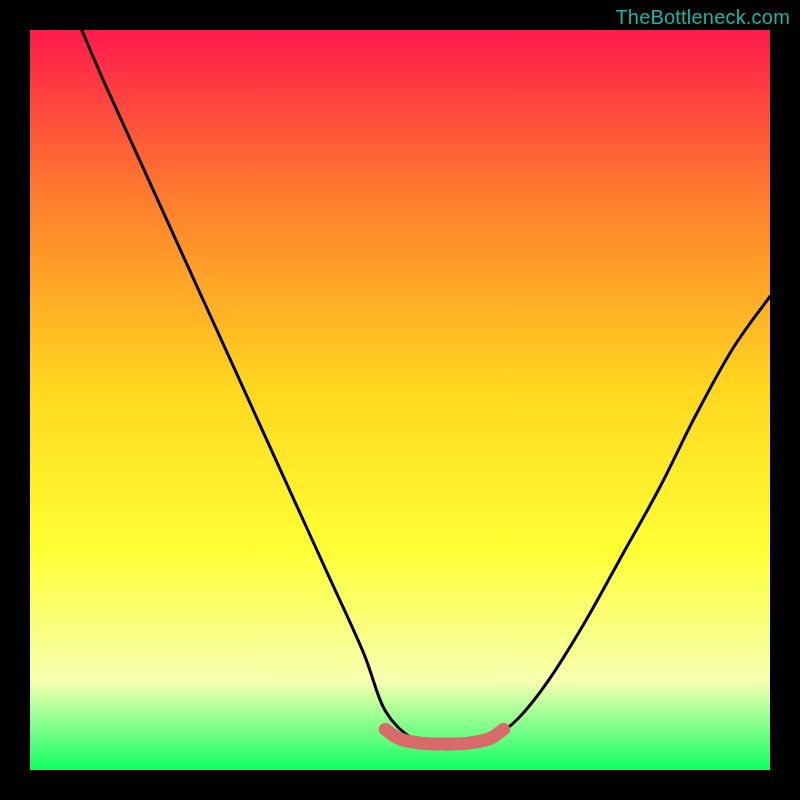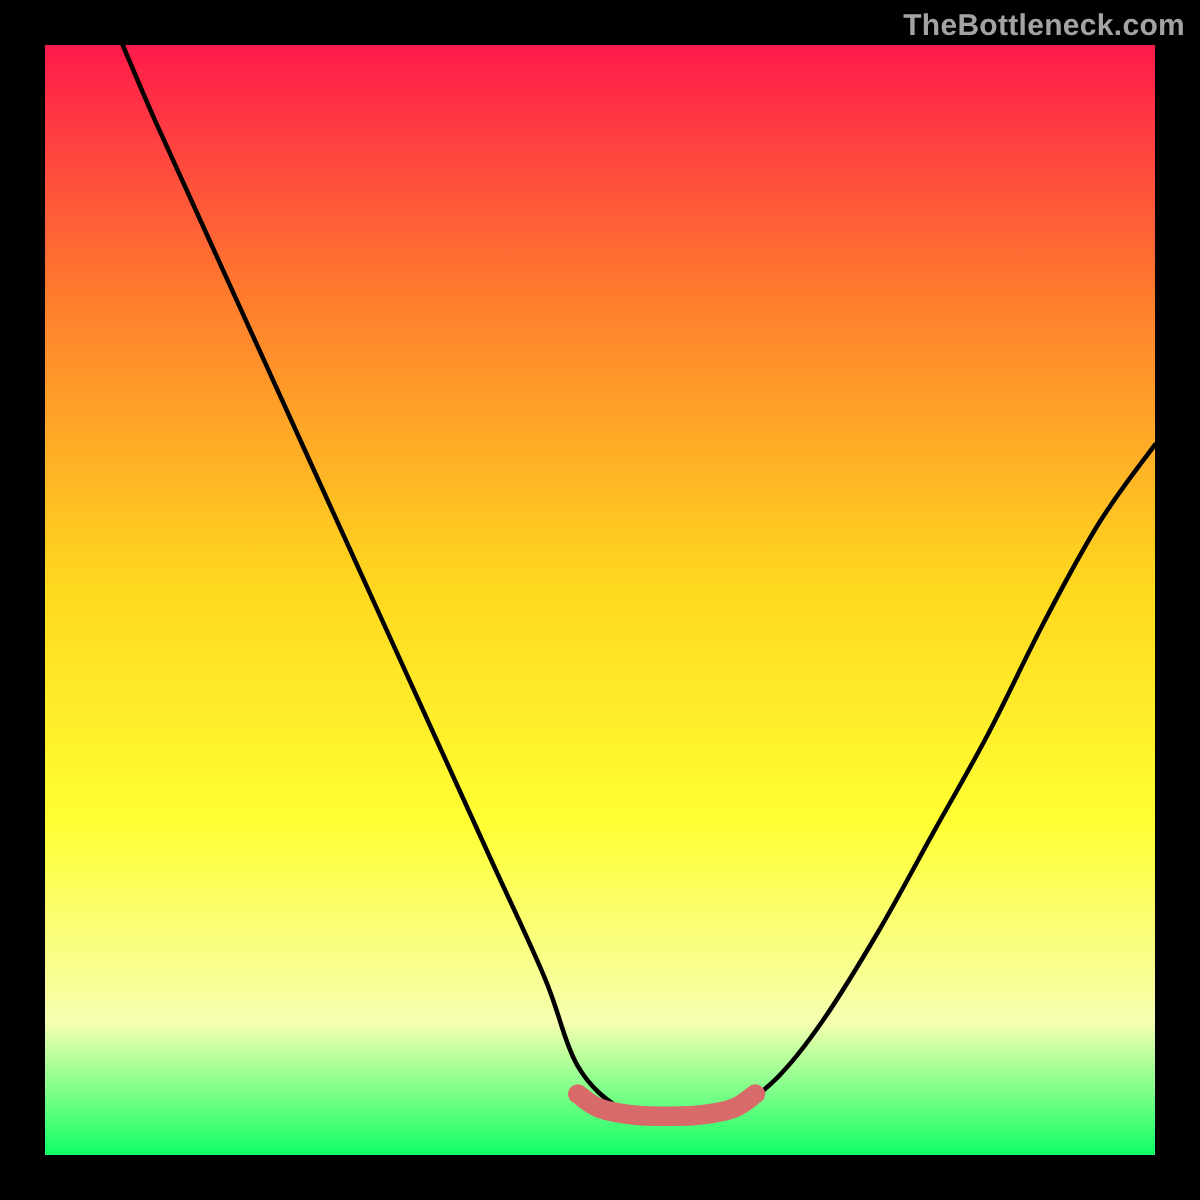--- a/index.html
+++ b/index.html
@@ -34,23 +34,23 @@
     position: absolute;
     left: 0;
     top: 0;
     width: 100%;
     height: 100%;
   }
   .watermark {
     position: absolute;
     top: 6px;
     right: 10px;
-    color: #a3a3a3;
+    color: #14b8a6;
     font-size: 20px;
-    font-weight: 700;
+    font-weight: 400;
     letter-spacing: 0.2px;
   }
 </style>
 </head>
 <body>
 
 <div class="stage">
 
   <div class="watermark">TheBottleneck.com</div>
 

